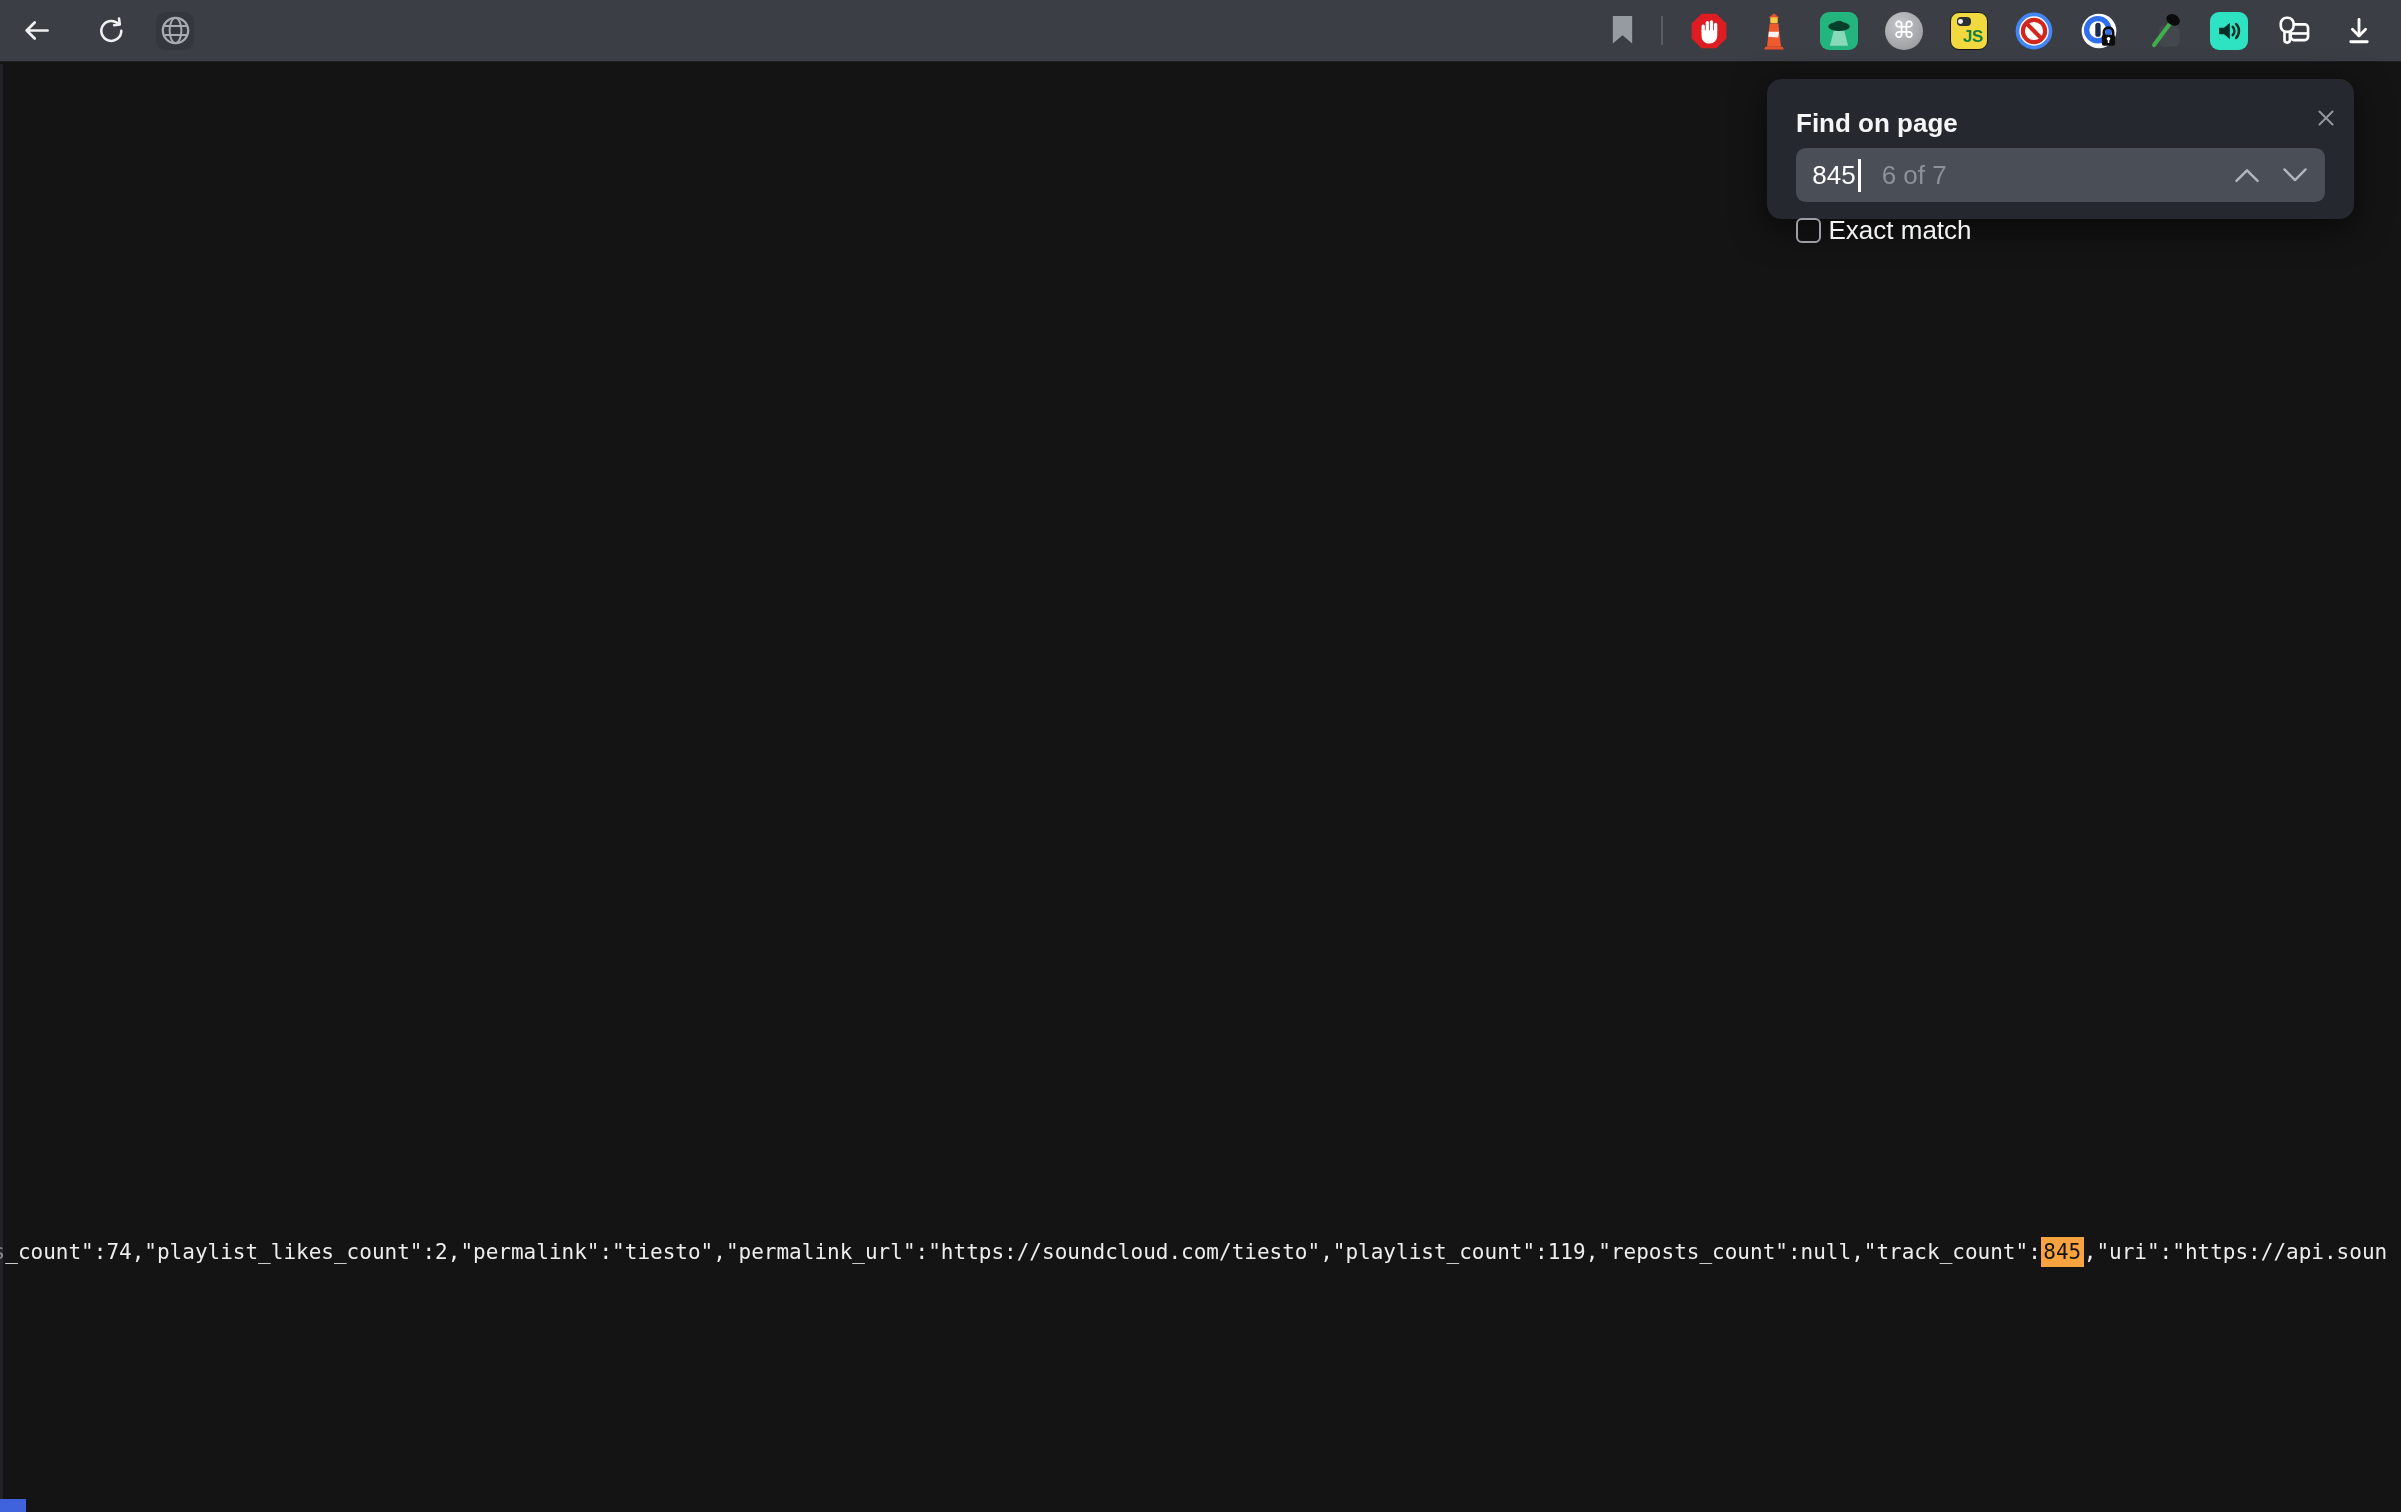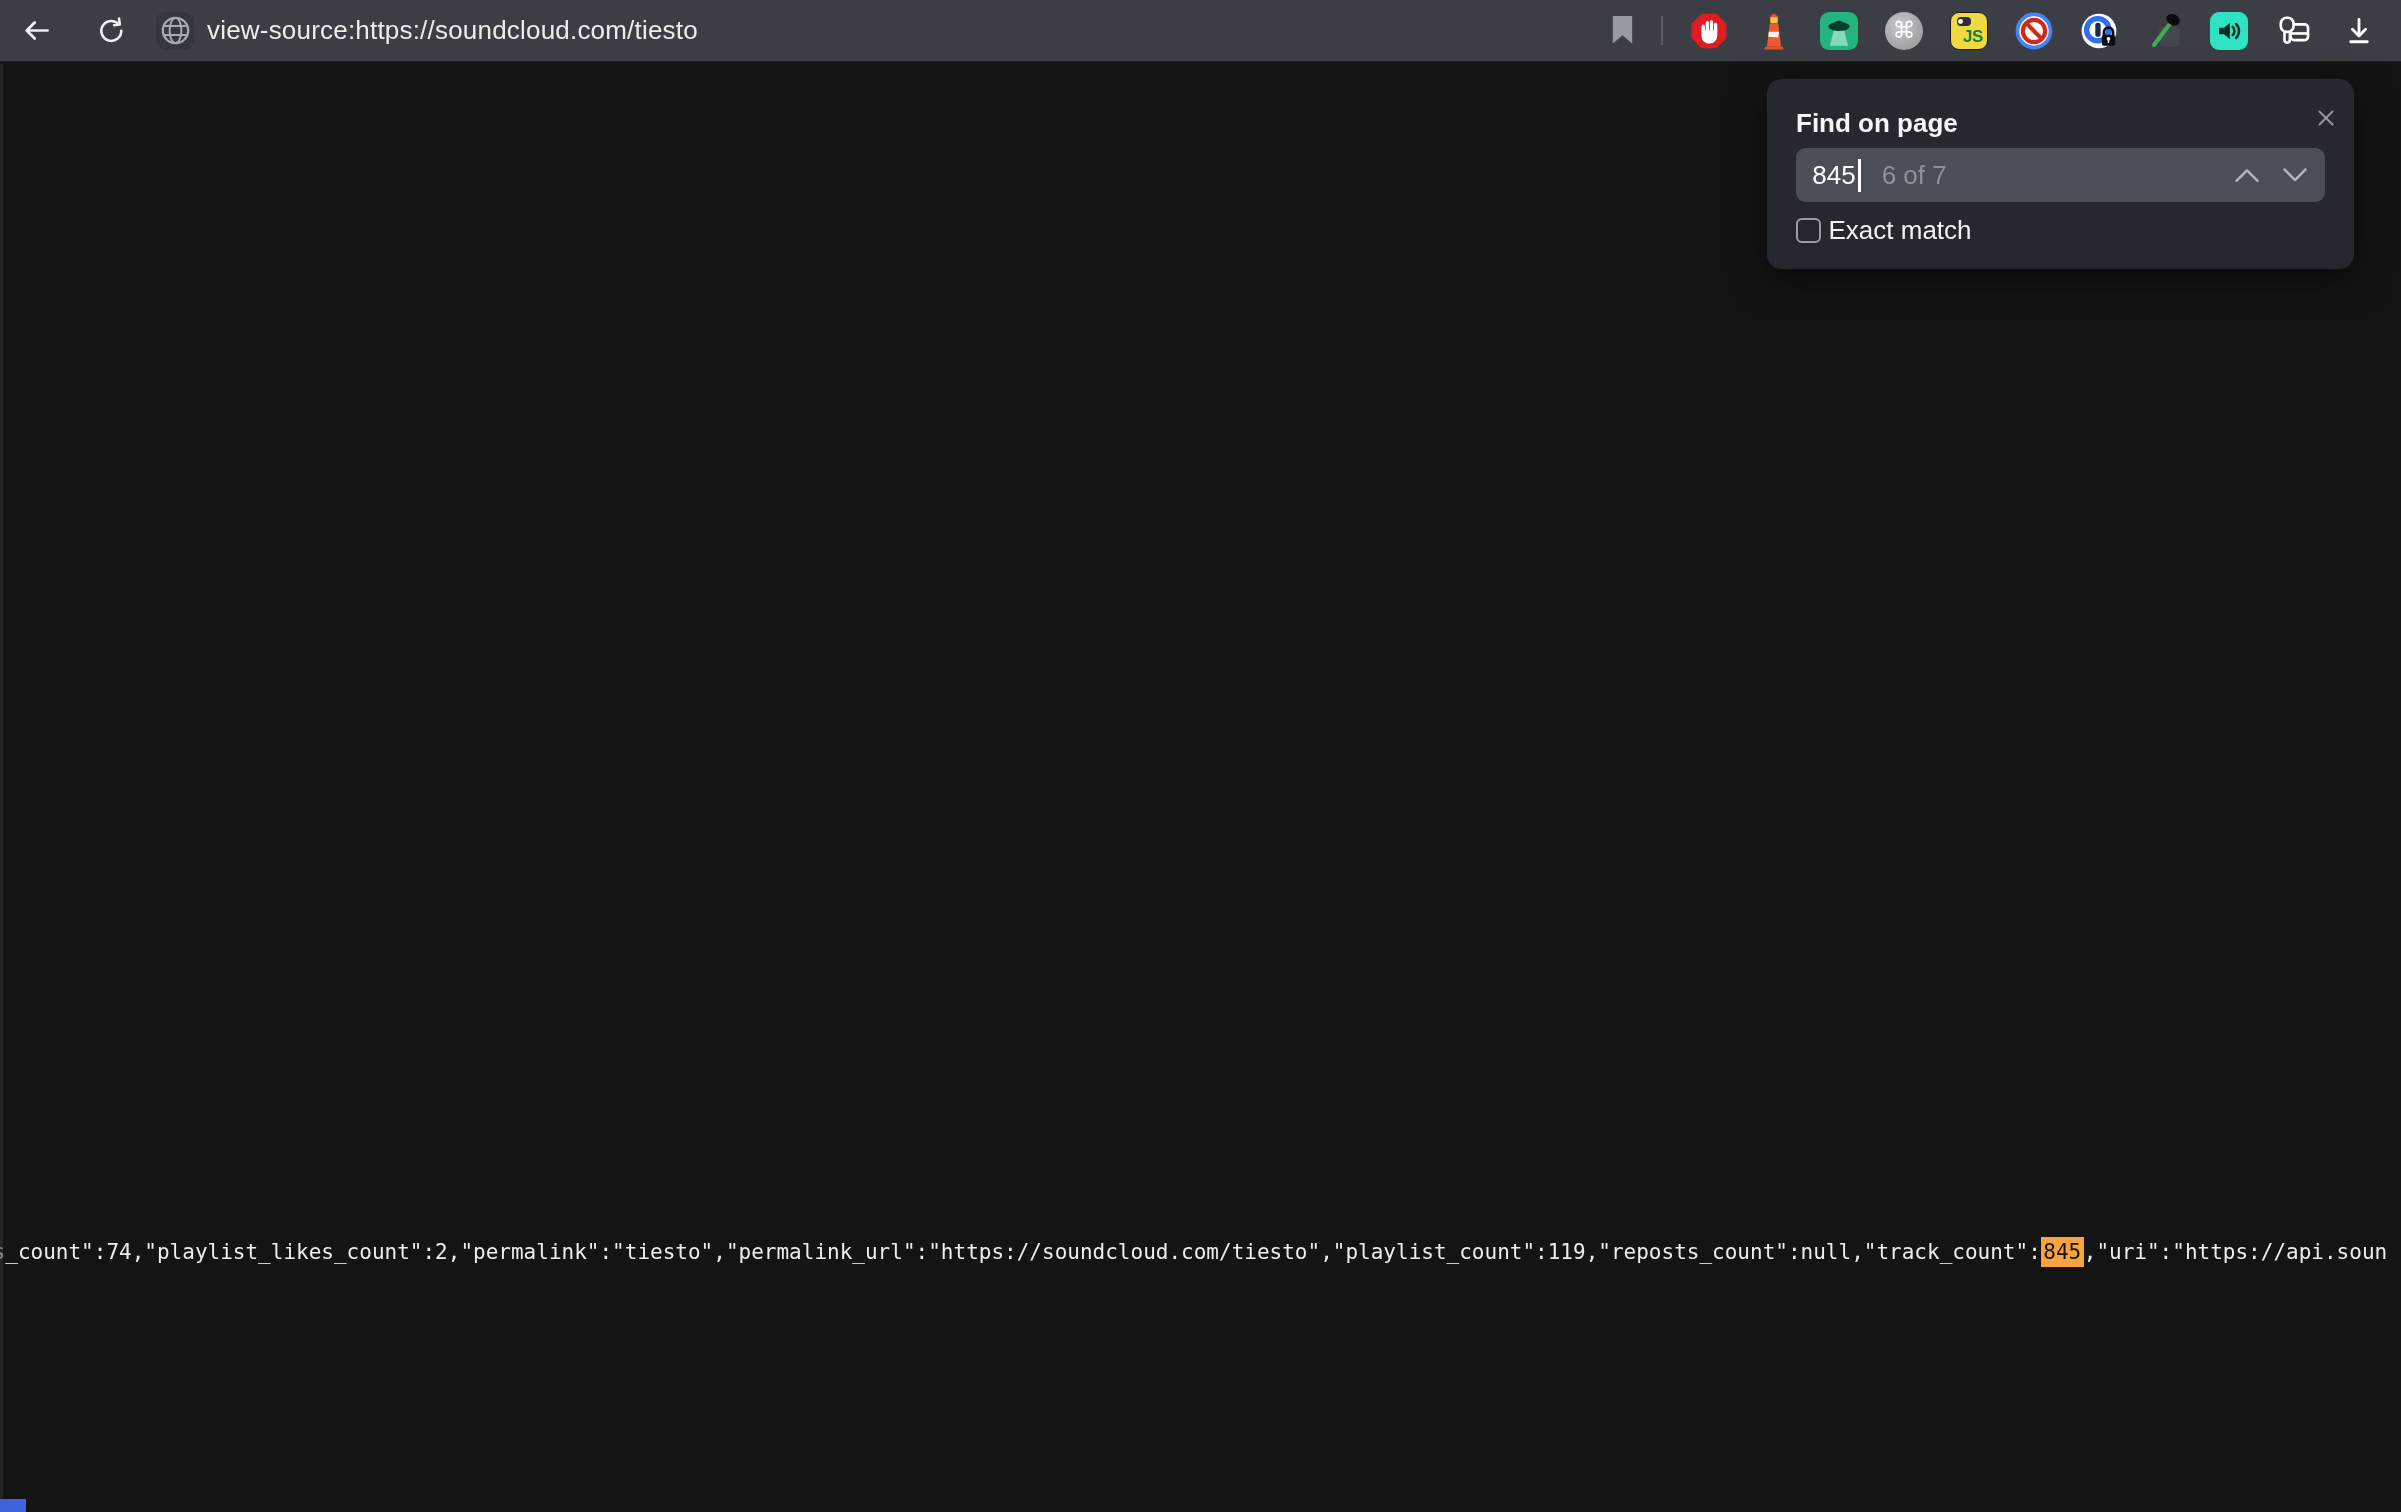--- a/index.html
+++ b/index.html
@@ -58,21 +58,21 @@
   }
   .icon-js .badge {
     position:absolute; right:4.1px; bottom:1.6px;
     font-size:17px; font-weight:800; color:#15803d; letter-spacing:-0.4px;
   }
   .icon-ufo { background:#24b47d; border-radius:9px; }
   .icon-speaker { background:#2ee3c2; border-radius:9px; }
 
   
   .find-panel {
-    position:absolute; top:79px; right:47px; width:587px; height:190px;
+    position:absolute; top:79px; right:47px; width:587px; height:140px;
     background:#26282f; border-radius:14.7px;
     box-shadow:0 9.8px 34px rgba(0,0,0,.55);
   }
   .fp-title {
     position:absolute; top:29px; left:29px;
     font-size:26px; font-weight:700; color:#f5f6f7;
   }
   .fp-close {
     position:absolute; top:29px; right:18px; width:19.6px; height:19.6px;
     display:flex; align-items:center; justify-content:center; cursor:default;
@@ -149,21 +149,20 @@
   <div class="url-chip">
     <span>
       <svg width="31" height="31" viewBox="0 0 38 38" fill="none">
         <circle cx="19" cy="19" r="15.5" stroke="#a7acb3" stroke-width="2.8"></circle>
         <ellipse cx="19" cy="19" rx="7.2" ry="15.5" stroke="#a7acb3" stroke-width="2.4"></ellipse>
         <path d="M5.5 13.5 H32.5 M5.5 24.5 H32.5" stroke="#a7acb3" stroke-width="2.4"></path>
       </svg>
     </span>
   </div>
 
-  <div class="url-text">view-source:https://soundcloud.com/tiesto</div>
 
   <div class="tb-right">
 
     <div class="tb-btn">
       <span>
         <svg width="23" height="29" viewBox="0 0 28 36">
           <path d="M2 0 h24 v34 l-12 -10 l-12 10 z" fill="#969aa1"></path>
         </svg>
       </span>
     </div>

